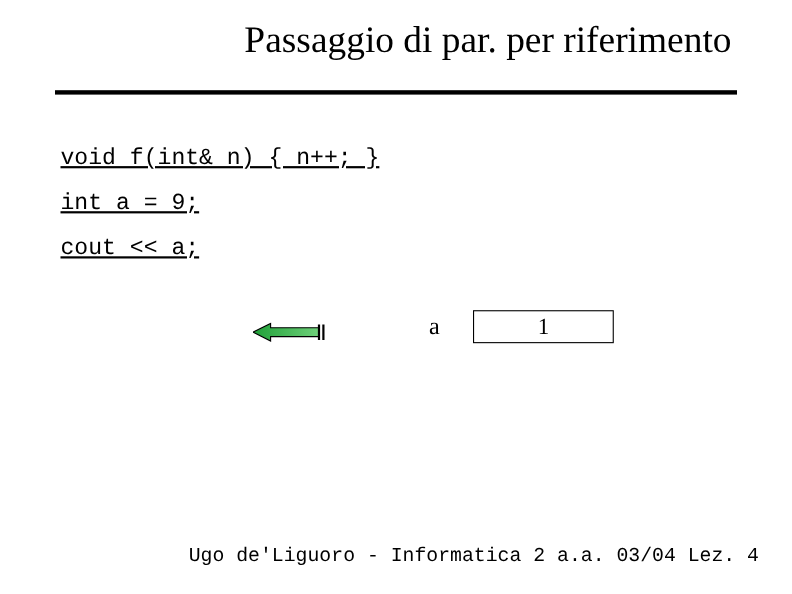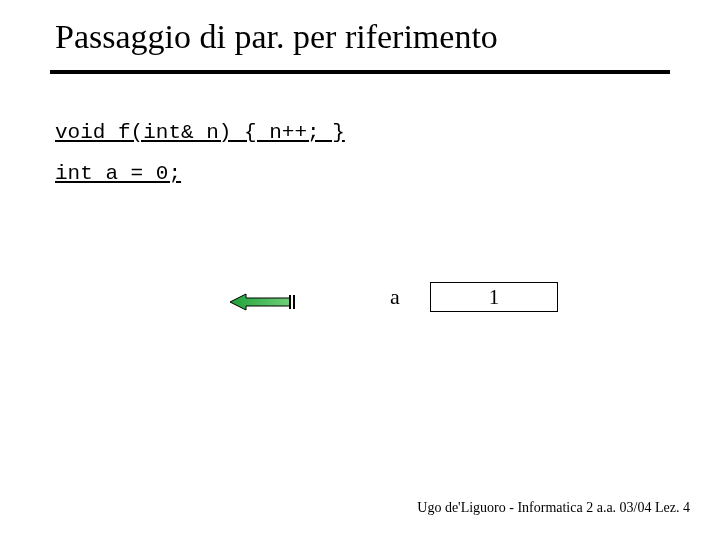--- a/index.html
+++ b/index.html
@@ -13,22 +13,22 @@
   }
   .slide {
     width: 100%;
     height: 100%;
     padding: 18px 55px 0 55px;
     position: relative;
   }
   .title {
     font-size: 34px;
     font-weight: 400;
-    text-align: left;
-    margin-bottom: 14px;
+    text-align: right;
+    margin-bottom: 26px;
   }
   .rule {
     height: 4px;
     background: #000;
     margin: 0 -5px 48px -5px;
   }
   .code {
     font-family: "Courier New", Courier, monospace;
     font-size: 21px;
     line-height: 1.0;
@@ -63,35 +63,36 @@
     border: 1.5px solid #000;
     text-align: center;
     font-family: "Times New Roman", serif;
     font-size: 21px;
     line-height: 28px;
   }
   .footer {
     position: absolute;
     right: 30px;
     bottom: 24px;
-    font-size: 14px;
-    font-family: Liberation Serif, serif;
+    font-size: 18px;
+    font-family: Liberation Mono, monospace;
   }
 </style>
 </head>
 <body>
 
 <div class="slide">
 
   <h1 class="title">Passaggio di par. per riferimento</h1>
   <div class="rule"></div>
 
   <div class="code">
     <div class="code-line">void f(int&amp; n) { n++; }</div>
-    <div class="code-line">int a = 0;</div>
+    <div class="code-line">int a = 9;</div>
+    <div class="code-line">cout &lt;&lt; a;</div>
   </div>
 
   <div class="diagram">
     <svg class="arrow" width="66" height="18">
       <defs>
         <linearGradient id="g" x1="0%" y1="0%" x2="100%" y2="0%">
           <stop offset="0%" stop-color="#1fa038"></stop>
           <stop offset="100%" stop-color="#6fd07a"></stop>
         </linearGradient>
       </defs>

